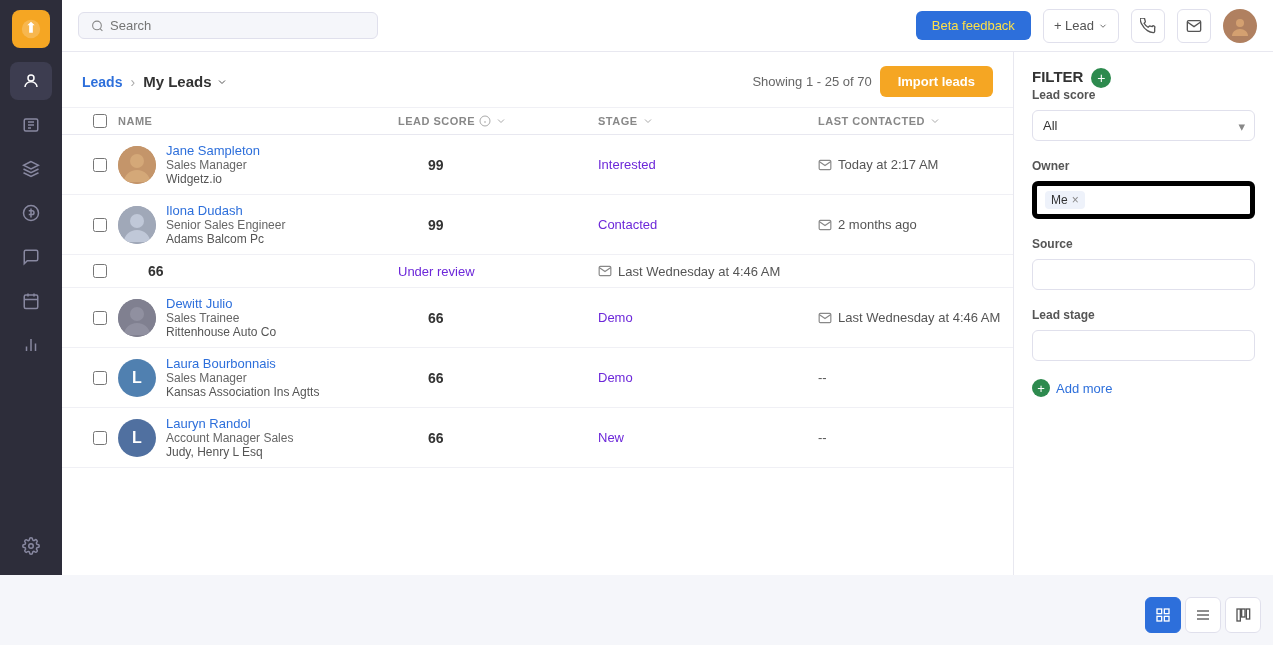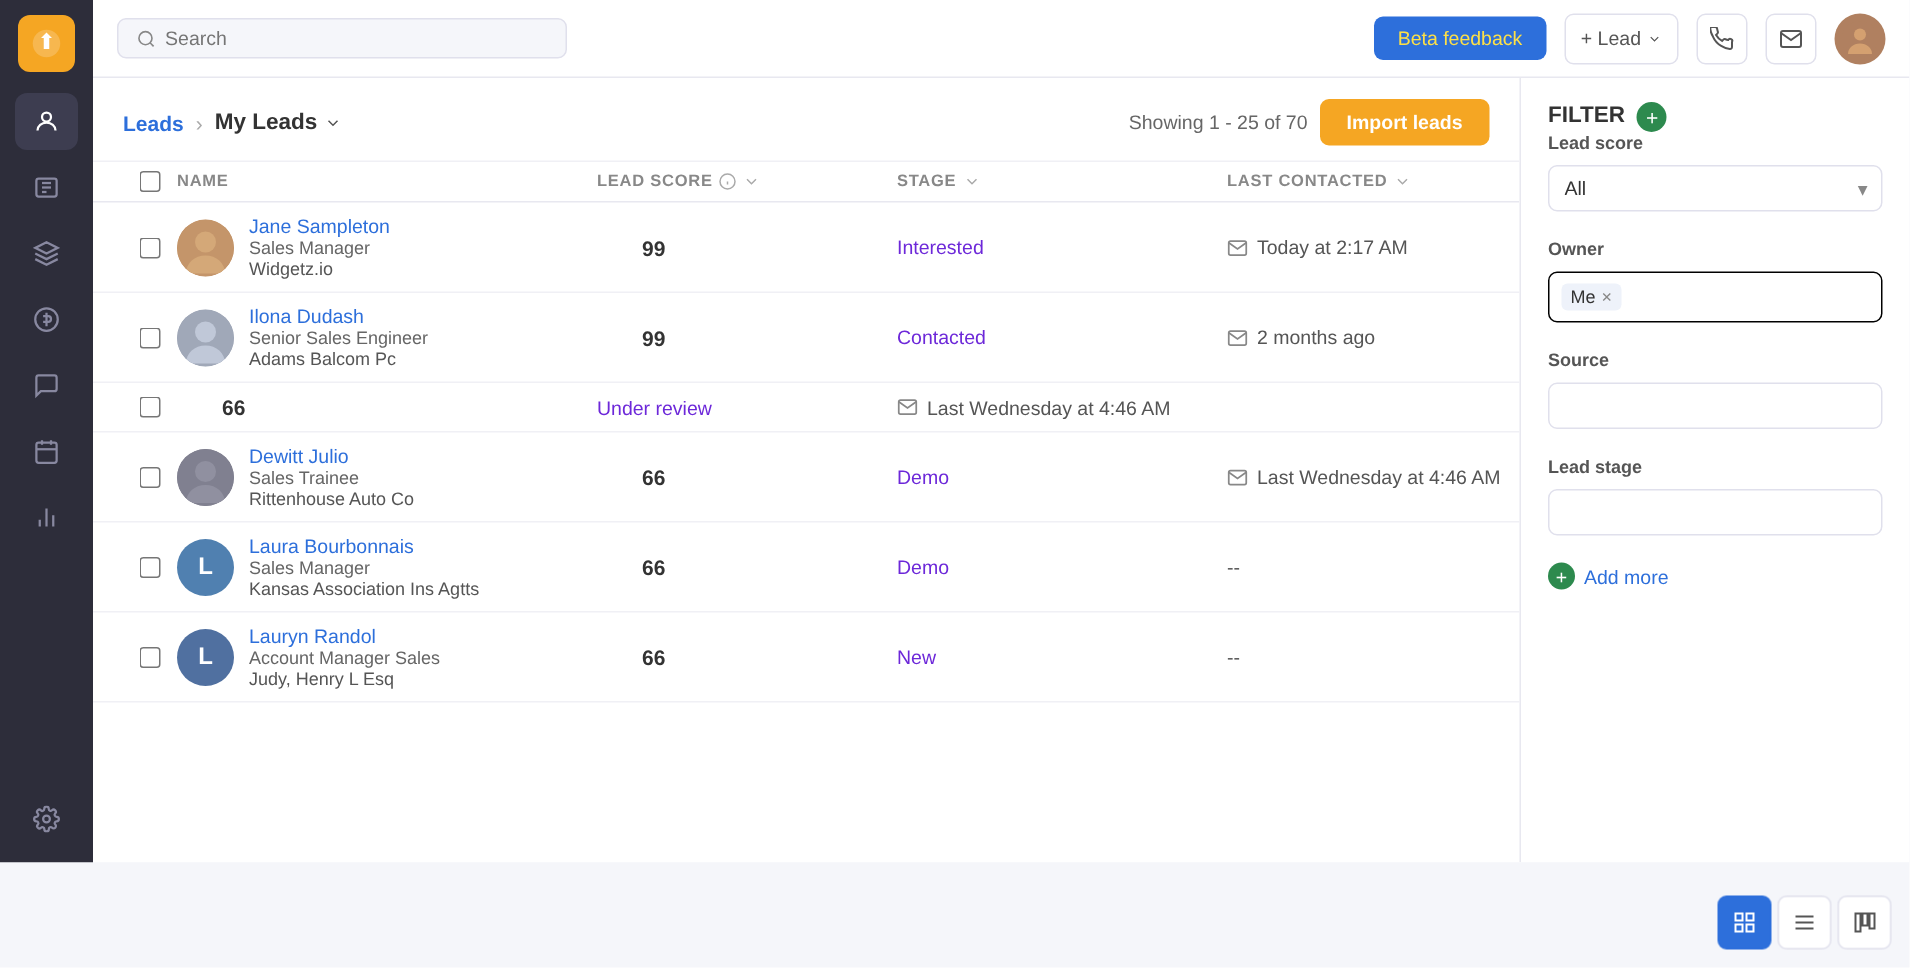--- a/index.html
+++ b/index.html
@@ -69,21 +69,21 @@
     .filter-header { display: flex; align-items: flex-start; gap: 8px; }
     .filter-title { font-size: 15px; font-weight: 700; color: #333; }
     .filter-add-icon { width: 20px; height: 20px; border-radius: 50%; background: #2d8a4e; color: #fff; display: flex; align-items: center; justify-content: center; font-size: 14px; cursor: pointer; }
 
     .filter-section { margin-bottom: 18px; }
     .filter-label { font-size: 12px; font-weight: 600; color: #555; margin-bottom: 8px; }
     .filter-select-wrapper { position: relative; }
     .filter-select-wrapper::after { content: '▾'; position: absolute; right: 10px; top: 50%; transform: translateY(-50%); color: #888; pointer-events: none; }
     .filter-select-wrapper select { width: 100%; border: 1px solid #e0e0ec; border-radius: 6px; padding: 7px 10px; font-size: 13px; color: #333; background: #fff; cursor: pointer; appearance: none; outline: none; }
 
-    .filter-tag-area { min-height: 34px; border: 1px solid #000000; border-radius: 6px; padding: 5px 8px; display: flex; flex-wrap: wrap; gap: 4px; align-items: center; }
+    .filter-tag-area { min-height: 34px; border: 5px solid #000000; border-radius: 6px; padding: 5px 8px; display: flex; flex-wrap: wrap; gap: 4px; align-items: center; }
     .filter-tag { background: #eef2fa; color: #333; border-radius: 4px; padding: 2px 6px; font-size: 12px; display: flex; align-items: center; gap: 4px; }
     .filter-tag-remove { cursor: pointer; color: #888; font-size: 12px; }
 
     .filter-input { width: 100%; border: 1px solid #e0e0ec; border-radius: 6px; padding: 7px 10px; font-size: 13px; color: #333; outline: none; }
 
     .add-more { display: flex; align-items: center; gap: 6px; color: #2d6fdb; font-size: 13px; cursor: pointer; margin-top: 8px; }
     .add-more-icon { width: 18px; height: 18px; border-radius: 50%; background: #2d8a4e; color: #fff; display: flex; align-items: center; justify-content: center; font-size: 13px; }
 
     
     .bottom-toolbar { position: fixed; bottom: 12px; right: 12px; display: flex; gap: 4px; }

